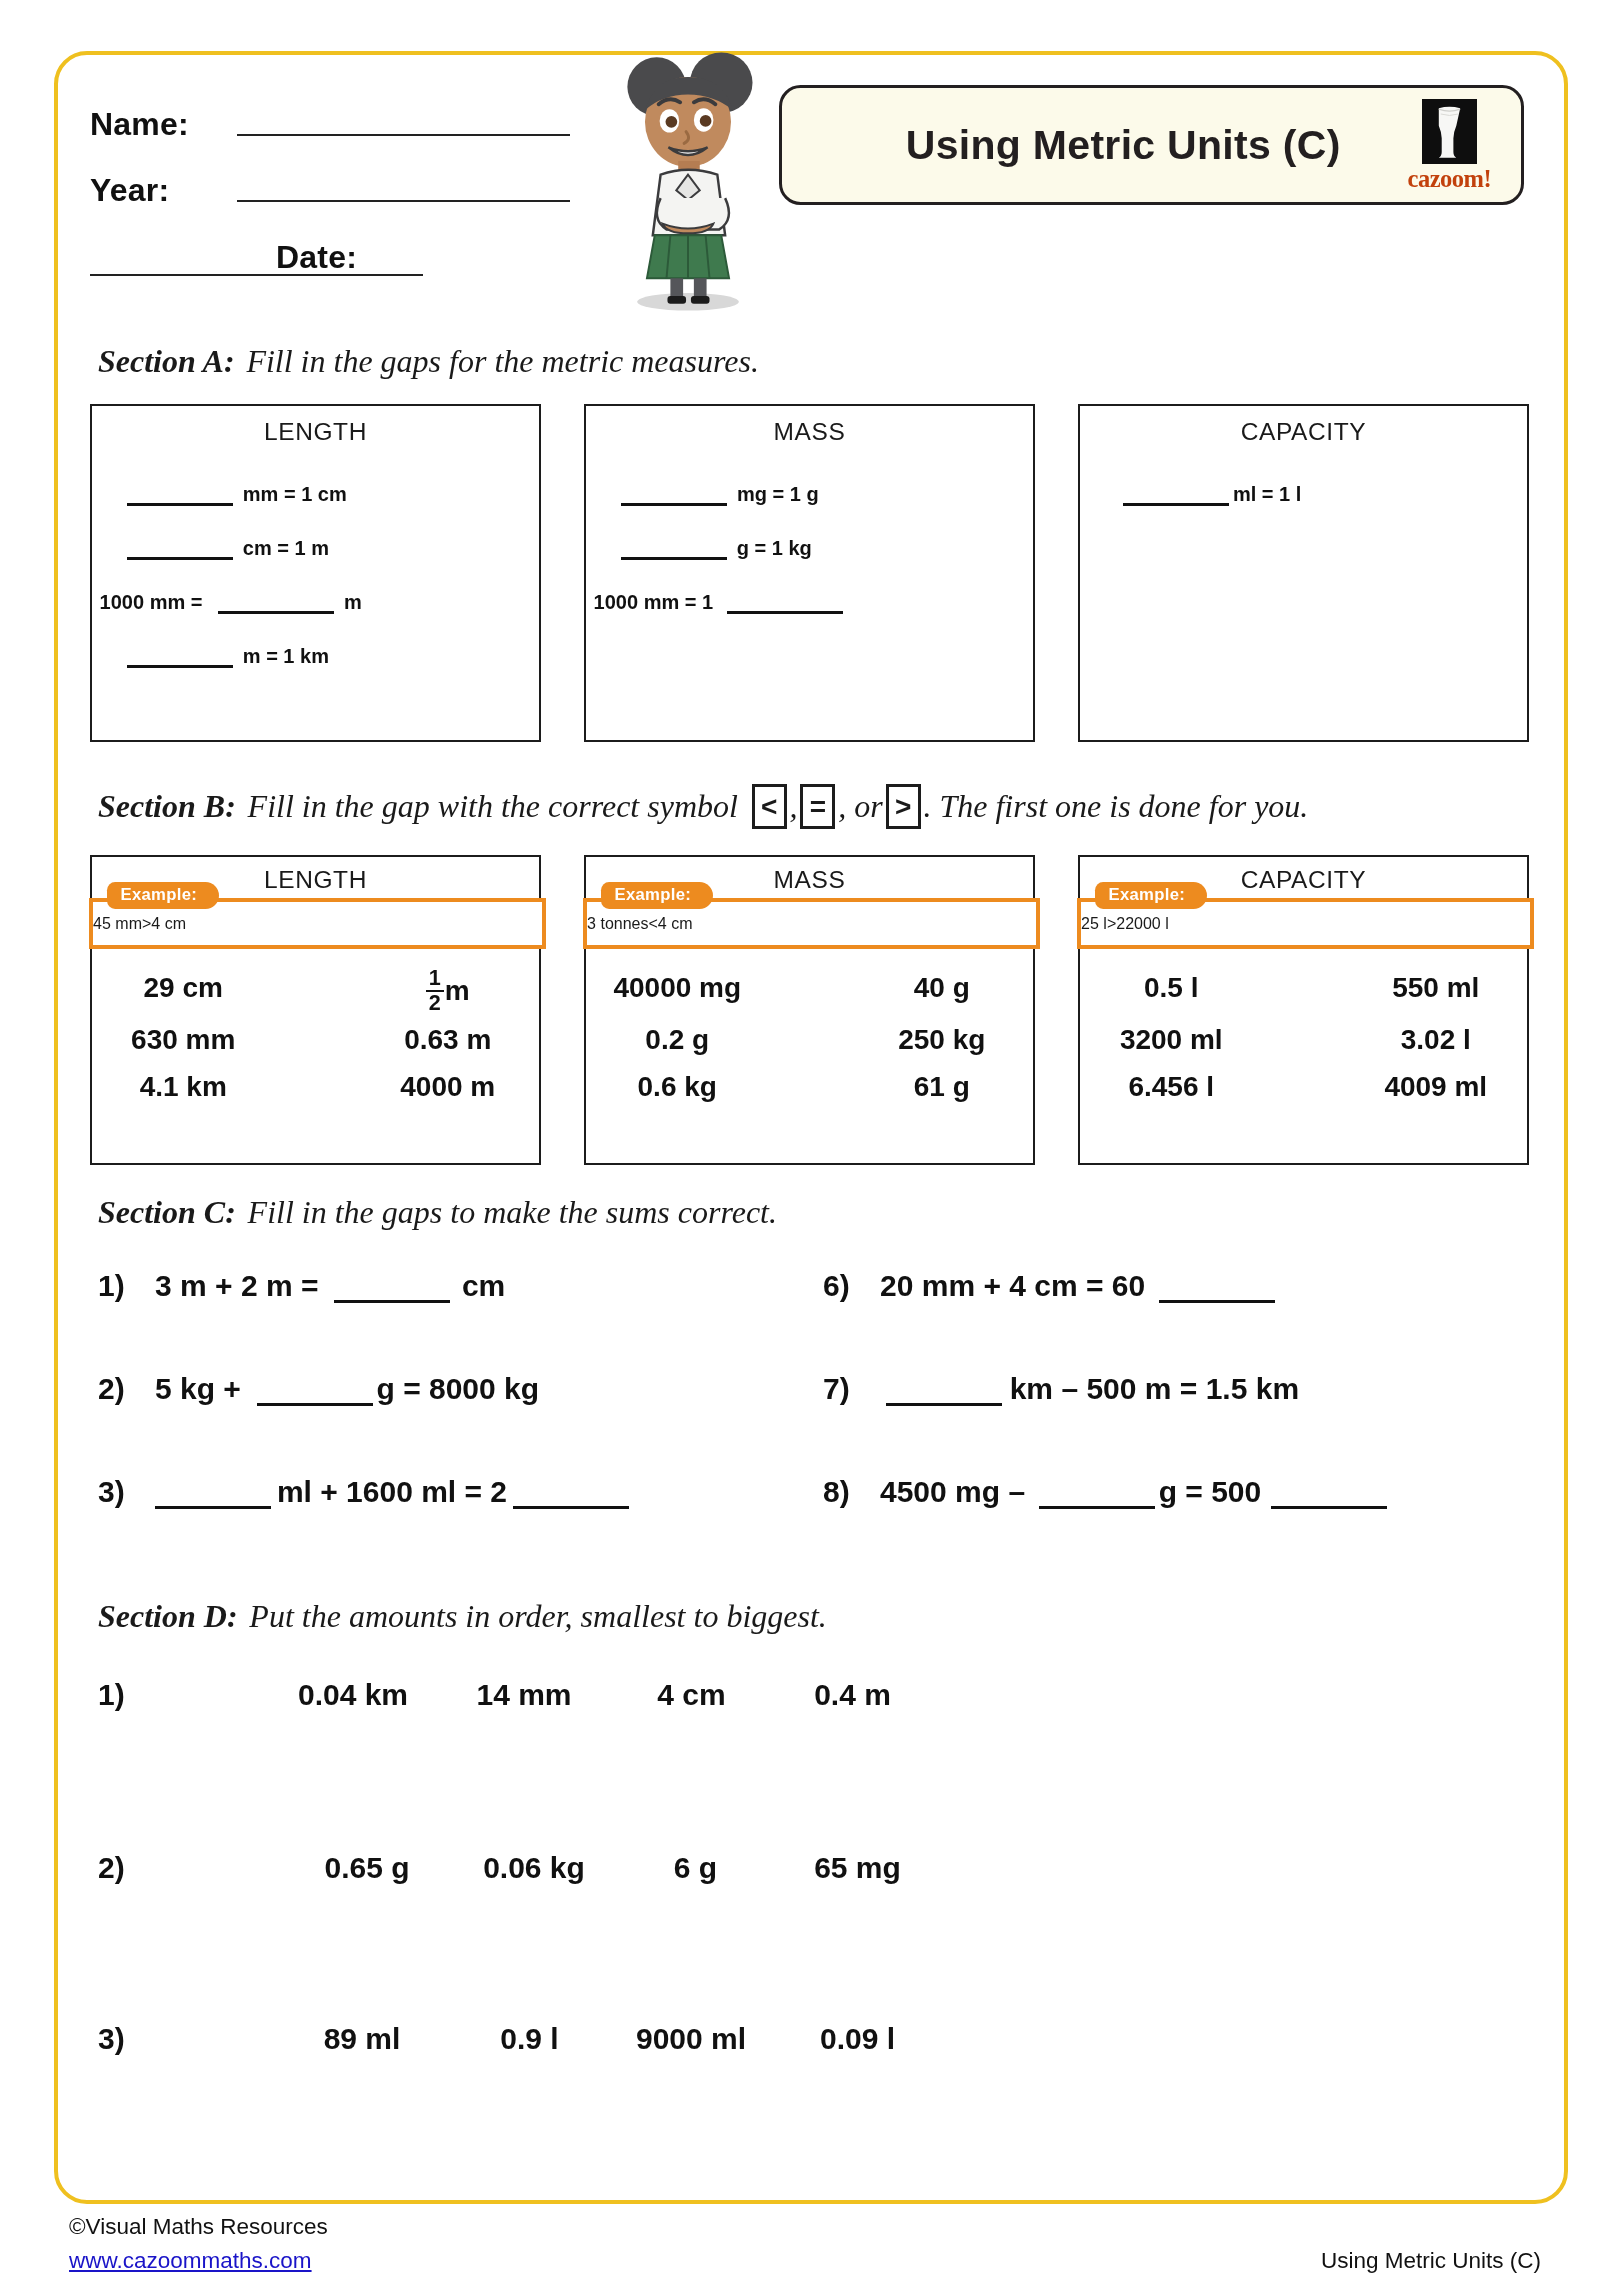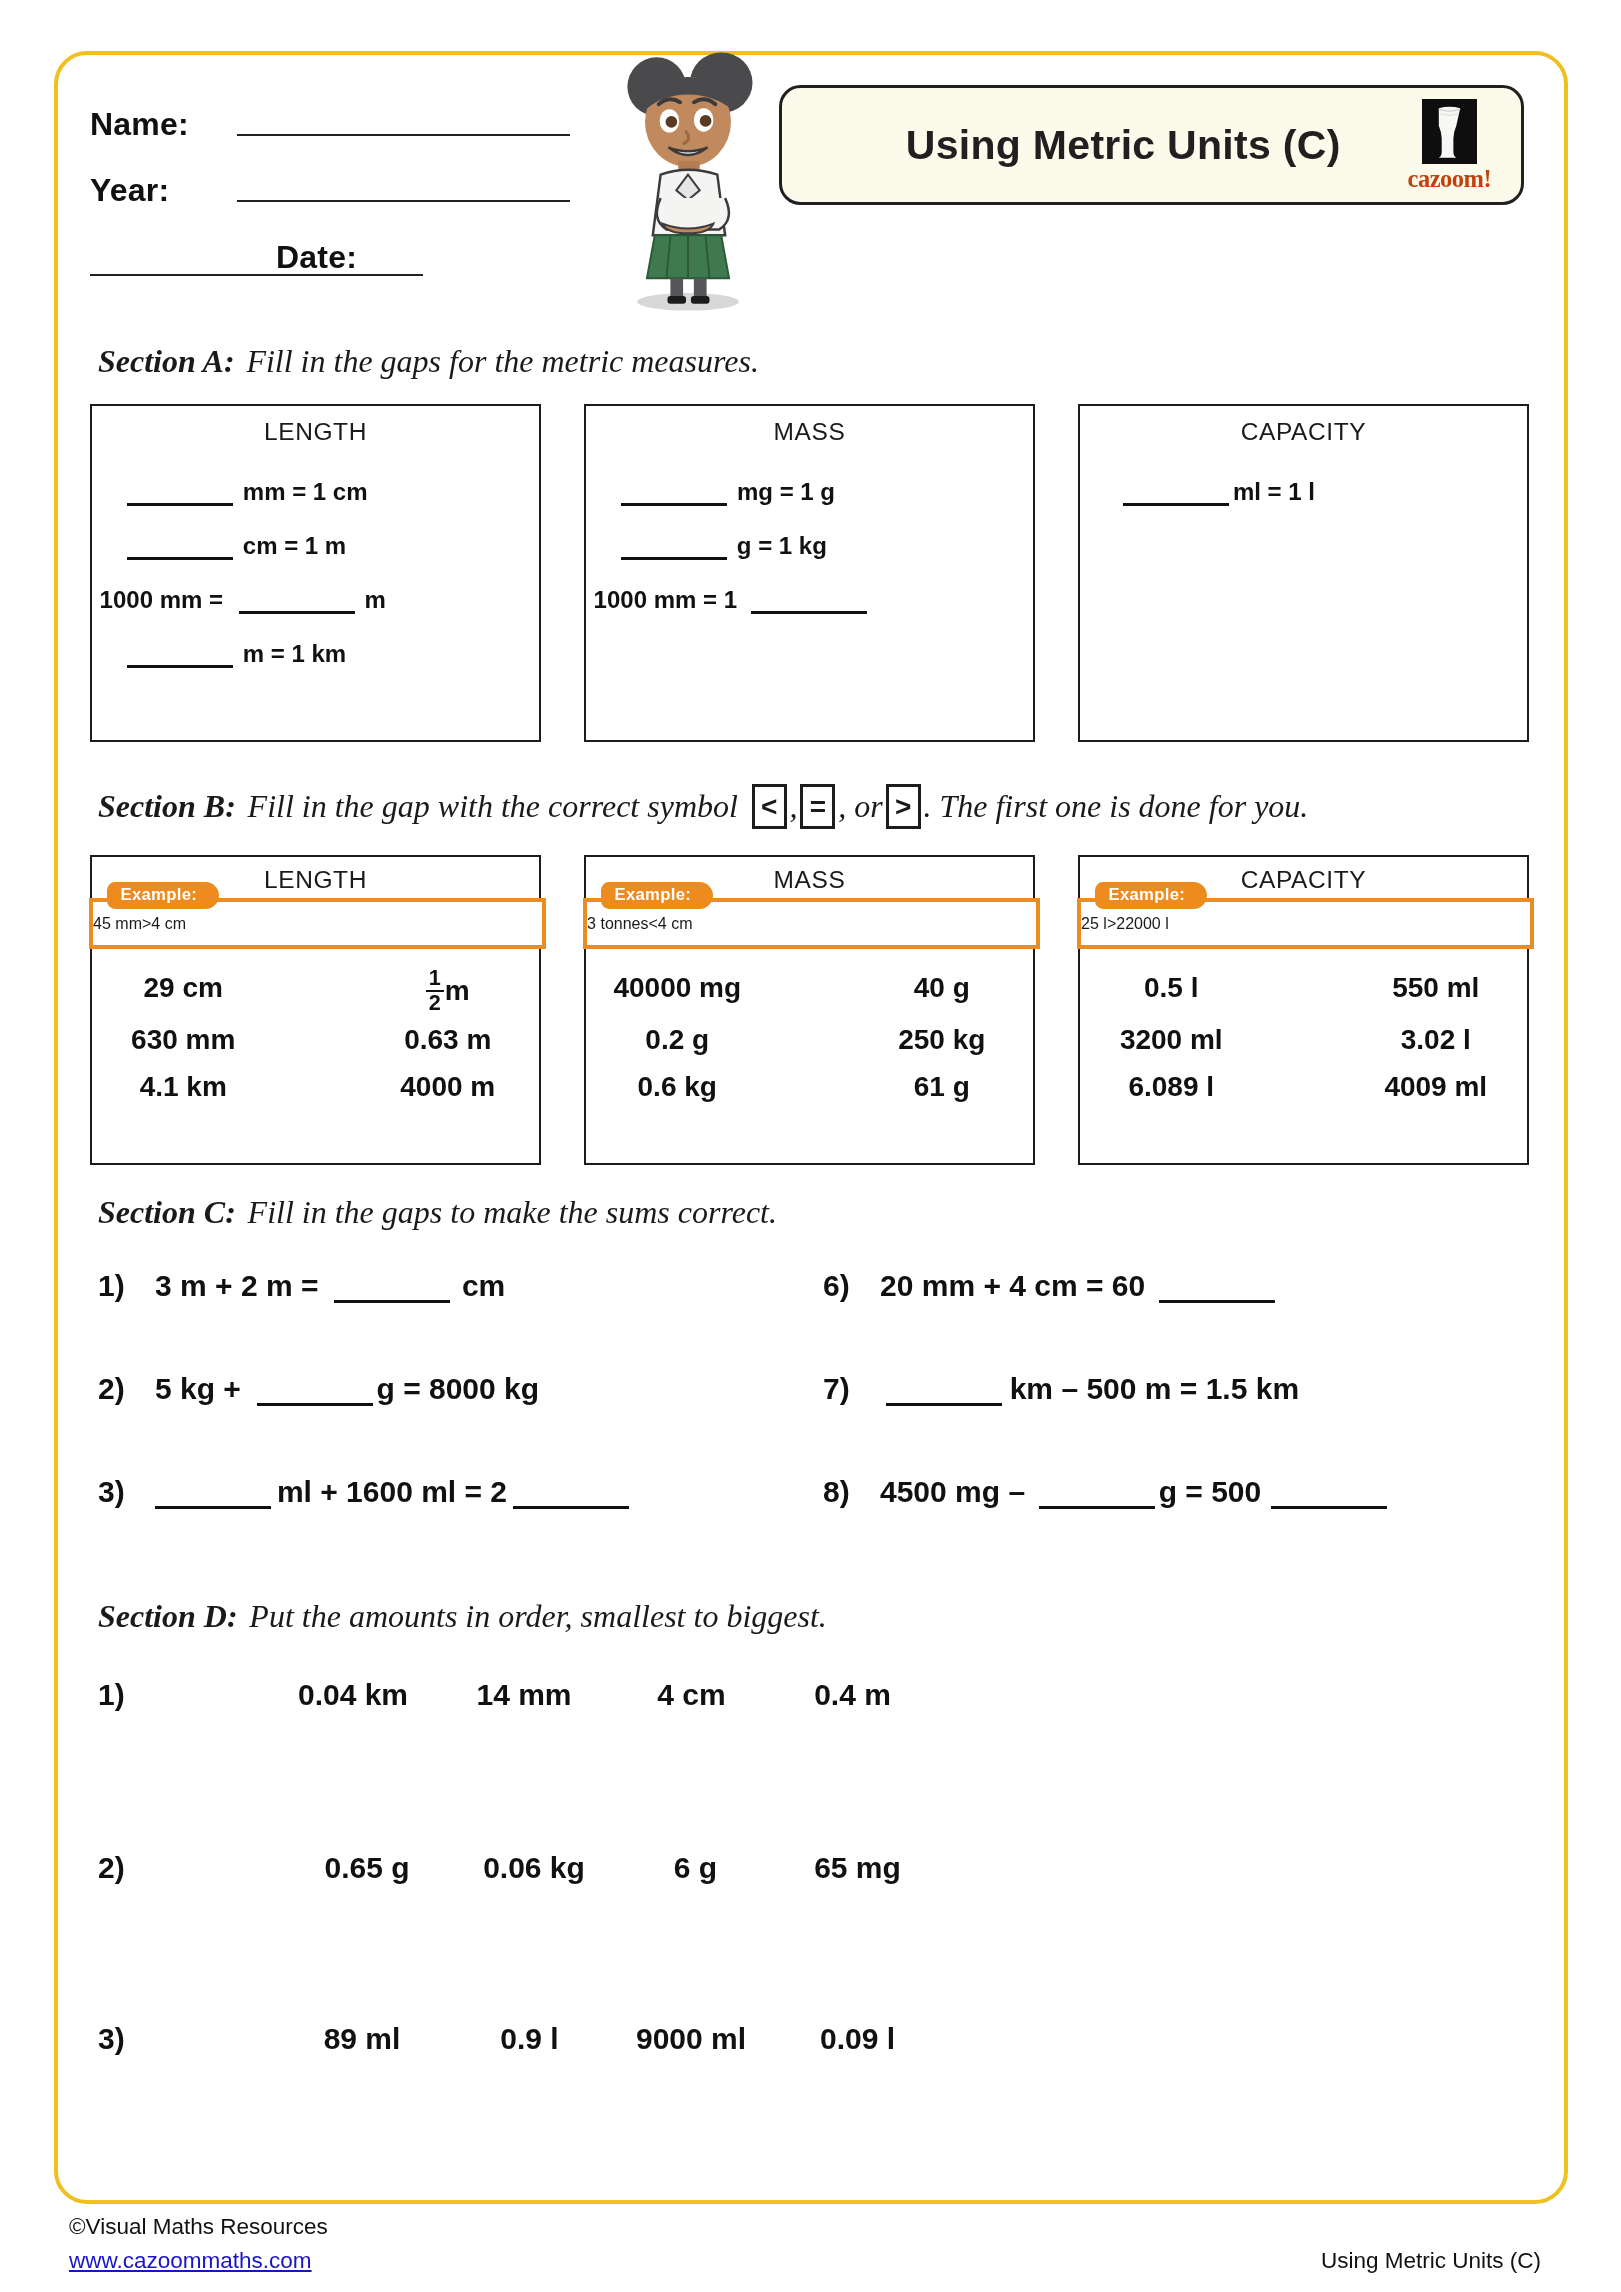--- a/index.html
+++ b/index.html
@@ -85,21 +85,21 @@
     background:#fff;
   }
   .box-title{
     text-align:center;font-size:24.5px;font-weight:400;
     letter-spacing:0.6px;padding-top:11.8px;color:#1a1a1a;
   }
 
   
   .eq-row{
     display:flex;align-items:flex-end;
-    font-size:24px;font-weight:700;color:#111;
+    font-size:20px;font-weight:700;color:#111;
     margin-top:25.5px;
   }
   .blank{
     display:inline-block;border-bottom:3.4px solid #111;
     height:25.5px;
   }
   .b-sm{width:106px;}
   .b-md{width:116px;}
 
   
@@ -383,21 +383,21 @@
       <span class="c-left">0.5 l</span>
       <span class="c-mid"></span>
       <span class="c-right">550 ml</span>
     </div>
     <div class="cmp-row">
       <span class="c-left">3200 ml</span>
       <span class="c-mid"></span>
       <span class="c-right">3.02 l</span>
     </div>
     <div class="cmp-row">
-      <span class="c-left">6.089 l</span>
+      <span class="c-left">6.456 l</span>
       <span class="c-mid"></span>
       <span class="c-right">4009 ml</span>
     </div>
   </div>
 </div>
 
 <div class="section-head" id="sec-c-head" style="left:98px;top:1194px;">
   <span class="sh-label">Section C:</span>
   <span class="sh-text">Fill in the gaps to make the sums correct.</span>
 </div>

